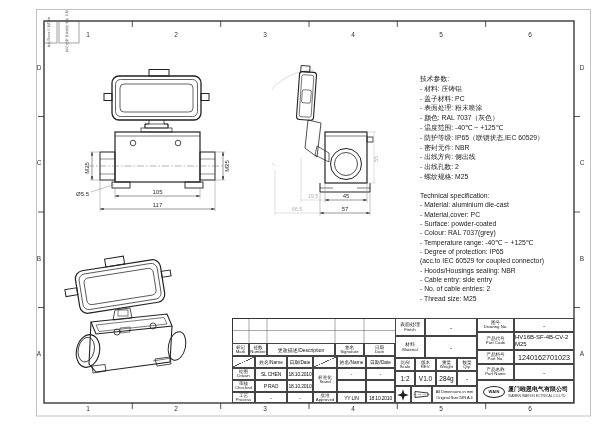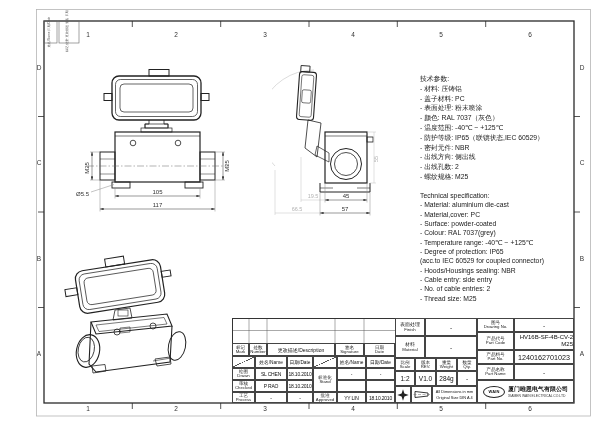--- a/index.html
+++ b/index.html
@@ -1,20 +1,20 @@
 <!DOCTYPE html>
 <html><head>
 <meta charset="utf-8">
 <style>
   *{margin:0;padding:0;box-sizing:border-box}
   html,body{background:#fff}
   body{font-family:"Liberation Sans","DejaVu Sans",sans-serif;color:#111}
   #page{position:relative;width:600px;height:424px;background:#ffffff;overflow:hidden}
   .abs{position:absolute}
-  .cell{position:absolute;border:0.5px solid #444;display:flex;flex-direction:column;align-items:center;justify-content:center;text-align:right;overflow:hidden;background:transparent}
+  .cell{position:absolute;border:0.5px solid #444;display:flex;flex-direction:column;align-items:center;justify-content:center;text-align:left;overflow:hidden;background:transparent}
   .lbl-cn{font-size:5px;line-height:1.15;color:#222}
   .lbl-en{font-size:4.3px;line-height:1.1;color:#222}
   .val{font-size:6.5px;color:#111}
   .sval{font-size:5px;letter-spacing:-0.2px;white-space:nowrap;color:#111}
   .diag{background:linear-gradient(to bottom right,transparent calc(50% - 0.4px),#555 calc(50% - 0.4px),#555 calc(50% + 0.4px),transparent calc(50% + 0.4px))}
   .gl{position:absolute;font-size:6.5px;color:#333;text-align:center}
   .spec{position:absolute;color:#1a1a1a;white-space:nowrap}
   .cn-line{height:9.8px;line-height:9.8px;font-size:6.8px}
   .en-line{height:9.35px;line-height:9.35px;font-size:6.8px}
   .corner-strip{position:absolute;font-size:3.2px;color:#555;white-space:nowrap;transform:rotate(-90deg);transform-origin:center center;text-align:center}

